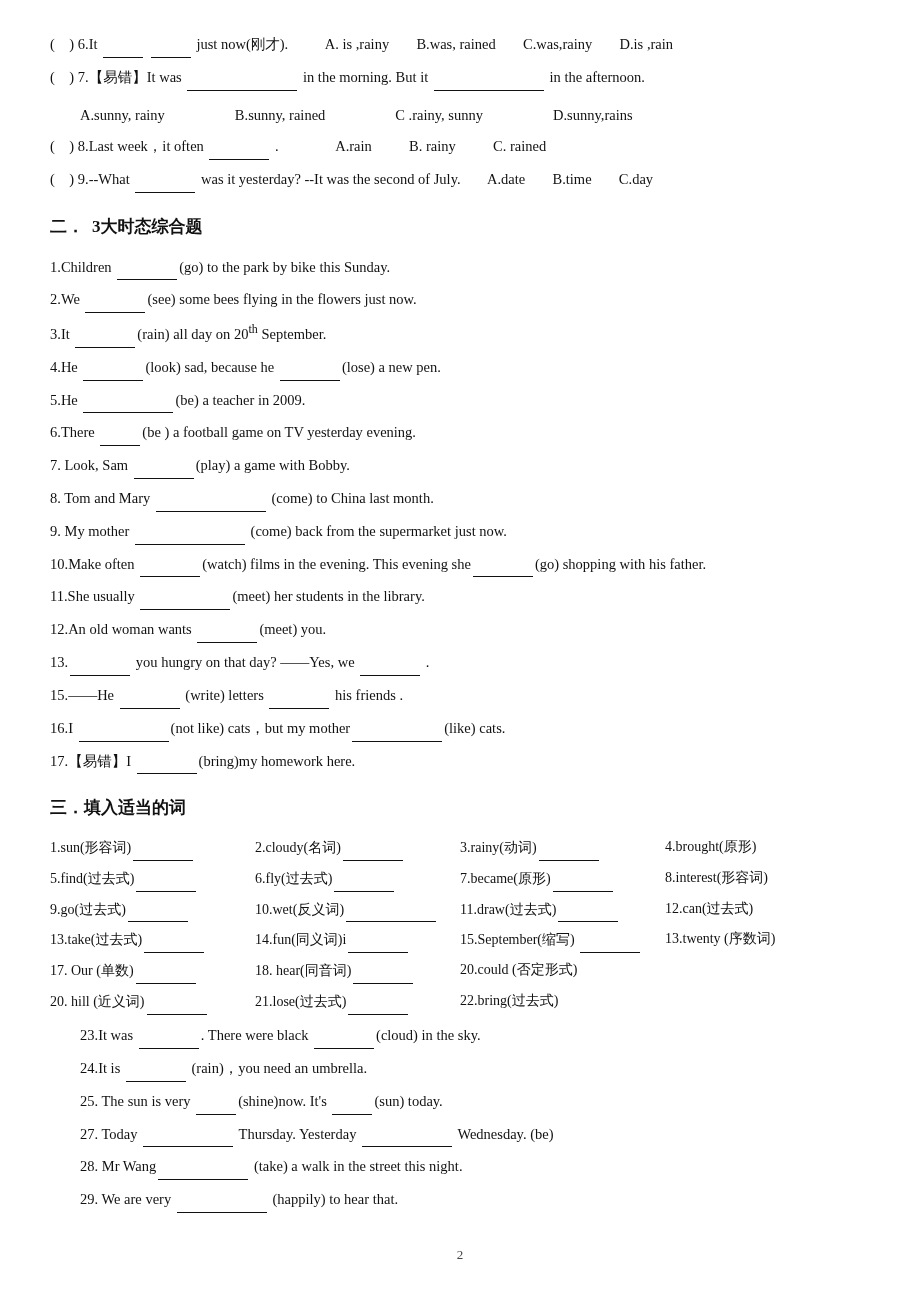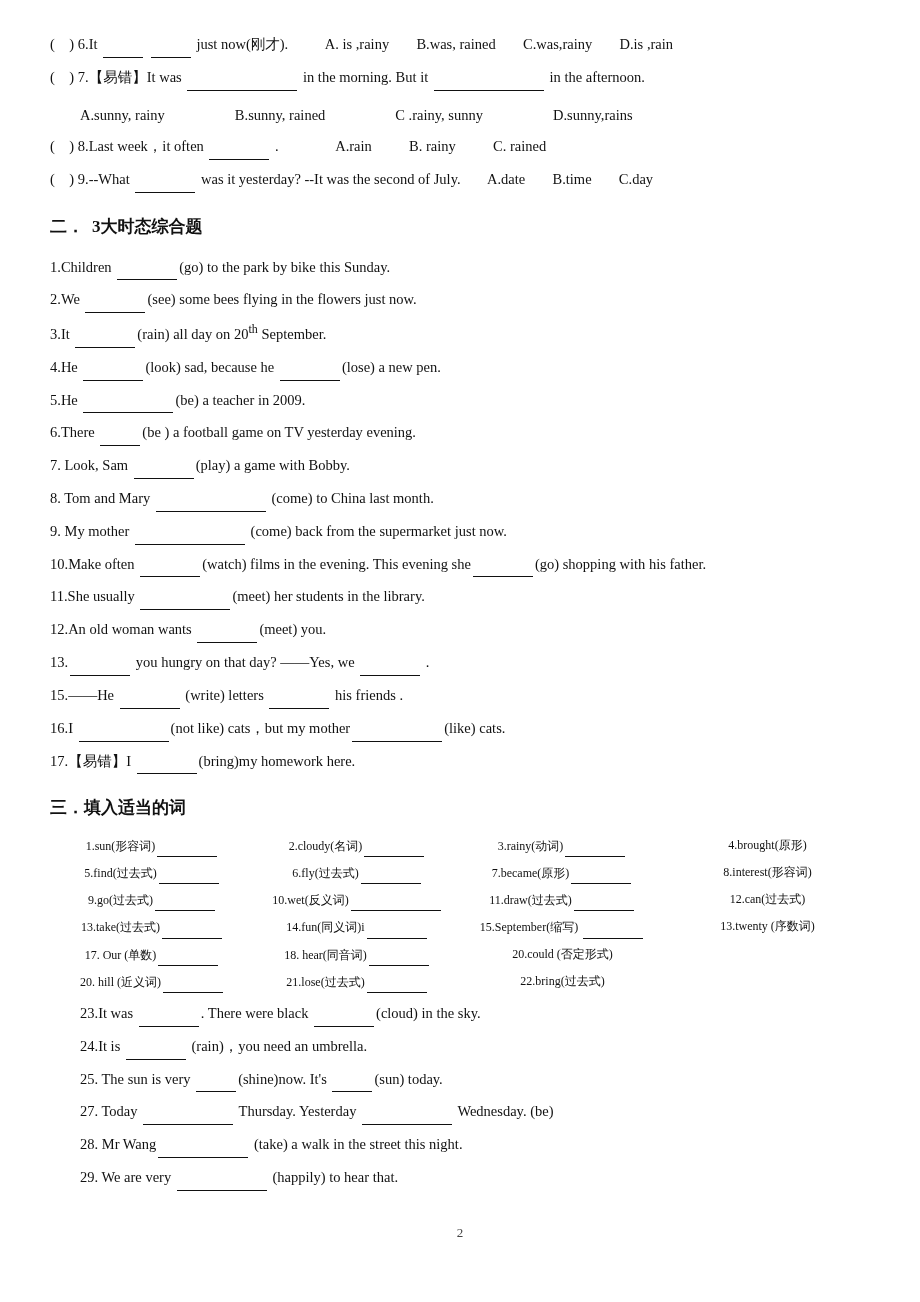--- a/index.html
+++ b/index.html
@@ -43,21 +43,21 @@
     p.qline {
       margin-bottom: 5px;
       text-indent: 0;
     }
     .vocab-grid {
       display: grid;
       grid-template-columns: repeat(4, 1fr);
       gap: 4px 0;
       margin-bottom: 6px;
     }
-    .vocab-item { font-size: 12px; text-align: center; }
+    .vocab-item { font-size: 14px; }
     sup { font-size: 12px; }
     .page-num {
       text-align: center;
       margin-top: 30px;
       font-size: 13px;
       color: #444;
     }
     .indent { padding-left: 30px; }
   </style>
 </head>

